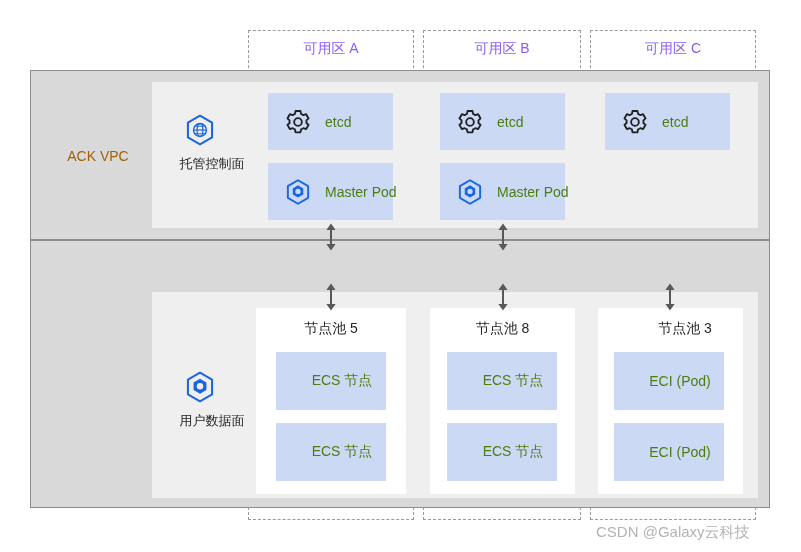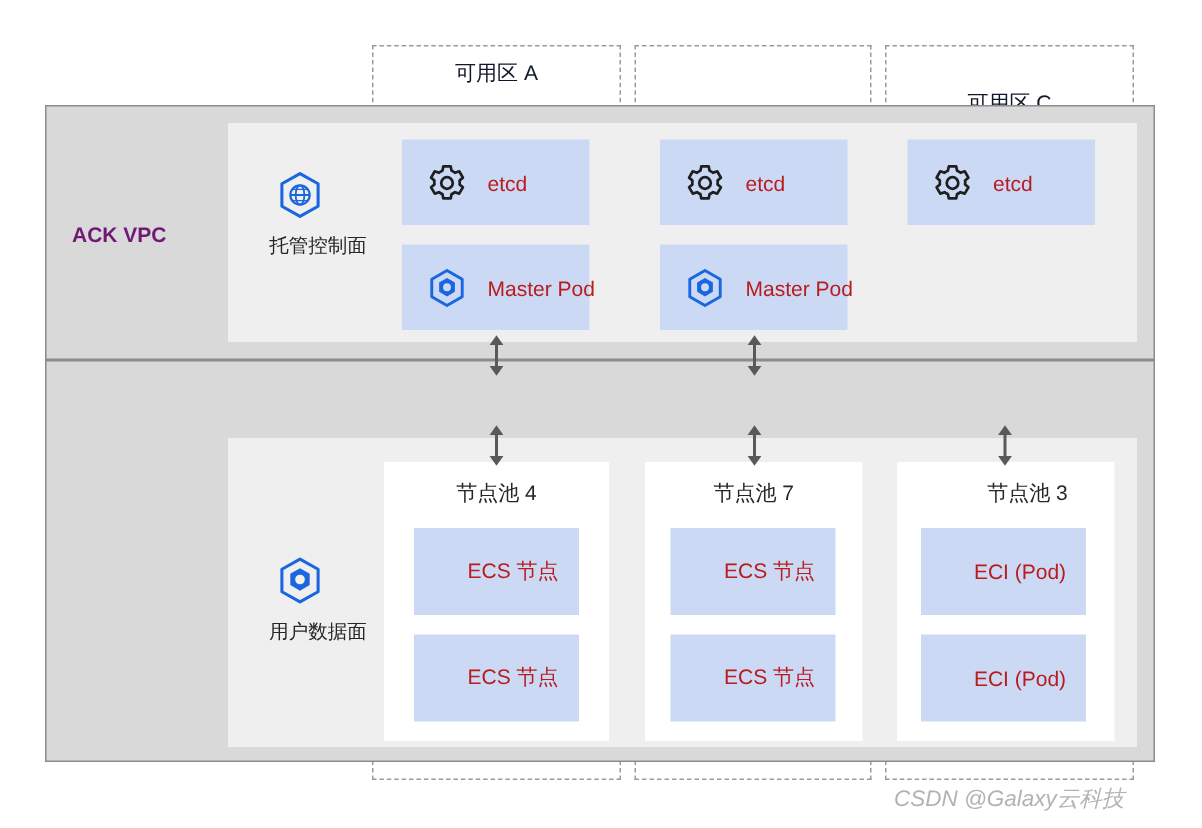--- a/index.html
+++ b/index.html
@@ -27,38 +27,37 @@
   .az-col {
     position: absolute;
     border: 1px dashed #9a9a9a;
     box-sizing: border-box;
     background: transparent;
   }
   .az-title {
     position: absolute;
     text-align: center;
     font-size: 14px;
-    color: #0f172a;
+    color: #8b5cf6;
     white-space: nowrap;
   }
 
   
   .vpc-band {
     position: absolute;
     background: #d9d9d9;
     border: 1px solid #8c8c8c;
     box-sizing: border-box;
   }
   .vpc-label {
     position: absolute;
     font-size: 14px;
-    color: #701a75;
-    white-space: nowrap;
-    text-align: left;
-    font-weight: bold;
+    color: #a16207;
+    white-space: nowrap;
+    text-align: center;
   }
 
   
   .panel {
     position: absolute;
     background: #efefef;
     box-sizing: border-box;
   }
 
   
@@ -99,21 +98,21 @@
     padding-left: 22px;
   }
   .blue-box .bx-icon {
     width: 28px;
     height: 28px;
     flex: 0 0 28px;
     margin-right: 13px;
   }
   .blue-box .bx-label {
     font-size: 14px;
-    color: #b91c1c;
+    color: #4d7c0f;
     white-space: nowrap;
   }
 
   
   .slb-strip {
     position: absolute;
     background: #efefef;
     display: flex;
     align-items: center;
     justify-content: center;
@@ -155,21 +154,22 @@
 </head>
 <body>
 
 <div id="canvas">
 
   <div class="az-col" style="left:248px; top:30px; width:166px; height:490px;"></div>
   <div class="az-col" style="left:423px; top:30px; width:158px; height:490px;"></div>
   <div class="az-col" style="left:590px; top:30px; width:166px; height:490px;"></div>
 
   <div class="az-title" style="left:248px; top:40px; width:166px;">可用区 A</div>
-  <div class="az-title" style="left:590px; top:40px; width:166px;margin-top:20px;">可用区 C</div>
+  <div class="az-title" style="left:423px; top:40px; width:158px;">可用区 B</div>
+  <div class="az-title" style="left:590px; top:40px; width:166px;">可用区 C</div>
 
   <div class="vpc-band" style="left:30px; top:70px; width:740px; height:170px;"></div>
   <div class="vpc-label" style="left:48px; top:148px; width:100px;">ACK VPC</div>
 
   <div class="panel" style="left:152px; top:82px; width:606px; height:146px;"></div>
 
   <div class="plane-block" style="left:160px; top:98px; width:80px; height:90px;">
     <svg class="plane-icon" viewBox="0 0 40 40" fill="none">
       <path d="M20 3.2 L34.2 11.2 L34.2 28.8 L20 36.8 L5.8 28.8 L5.8 11.2 Z" stroke="#1a66e0" stroke-width="2.4" fill="none" stroke-linejoin="round"></path>
       <circle cx="20" cy="20" r="7.6" stroke="#1a66e0" stroke-width="1.7" fill="none"></circle>
@@ -234,30 +234,30 @@
   <div class="plane-block" style="left:160px; top:355px; width:80px; height:90px;">
     <svg class="plane-icon" viewBox="0 0 40 40" fill="none">
       <path d="M20 3.2 L34.2 11.2 L34.2 28.8 L20 36.8 L5.8 28.8 L5.8 11.2 Z" stroke="#1a66e0" stroke-width="2.4" fill="none" stroke-linejoin="round"></path>
       <path d="M20 10.4 L27.6 14.8 L27.6 23.6 L20 28 L12.4 23.6 L12.4 14.8 Z" fill="#1a66e0"></path>
       <circle cx="20" cy="19.2" r="3.8" fill="#efefef"></circle>
     </svg>
     <div class="plane-label">用户数据面</div>
   </div>
 
   <div class="pool-card" style="left:256px; top:308px; width:150px; height:186px;"></div>
-  <div class="pool-title" style="left:256px; top:320px; width:150px;">节点池 4</div>
+  <div class="pool-title" style="left:256px; top:320px; width:150px;">节点池 5</div>
   <div class="blue-box centered" style="left:276px; top:352px; width:110px; height:58px;">
     <span class="bx-label">ECS 节点</span>
   </div>
   <div class="blue-box centered" style="left:276px; top:423px; width:110px; height:58px;">
     <span class="bx-label">ECS 节点</span>
   </div>
 
   <div class="pool-card" style="left:430px; top:308px; width:145px; height:186px;"></div>
-  <div class="pool-title" style="left:430px; top:320px; width:145px;">节点池 7</div>
+  <div class="pool-title" style="left:430px; top:320px; width:145px;">节点池 8</div>
   <div class="blue-box centered" style="left:447px; top:352px; width:110px; height:58px;">
     <span class="bx-label">ECS 节点</span>
   </div>
   <div class="blue-box centered" style="left:447px; top:423px; width:110px; height:58px;">
     <span class="bx-label">ECS 节点</span>
   </div>
 
   <div class="pool-card" style="left:598px; top:308px; width:145px; height:186px;"></div>
   <div class="pool-title" style="left:598px; top:320px; width:174px;text-align:center;">节点池 3</div>
   <div class="blue-box centered" style="left:614px; top:352px; width:110px; height:58px;">
@@ -290,15 +290,15 @@
     <path d="M9 0.5 L13.6 7 L4.4 7 Z" fill="#595959"></path>
     <path d="M9 27.5 L4.4 21 L13.6 21 Z" fill="#595959"></path>
   </svg>
 
   <svg class="arrow" style="left:661px; top:283px;" width="18" height="28" viewBox="0 0 18 28">
     <line x1="9" y1="5" x2="9" y2="23" stroke="#595959" stroke-width="2"></line>
     <path d="M9 0.5 L13.6 7 L4.4 7 Z" fill="#595959"></path>
     <path d="M9 27.5 L4.4 21 L13.6 21 Z" fill="#595959"></path>
   </svg>
 
-  <div class="watermark" style="left:596px; top:523px;font-style:italic;">CSDN @Galaxy云科技</div>
+  <div class="watermark" style="left:596px; top:523px;">CSDN @Galaxy云科技</div>
 
 </div>
 
 </body></html>

